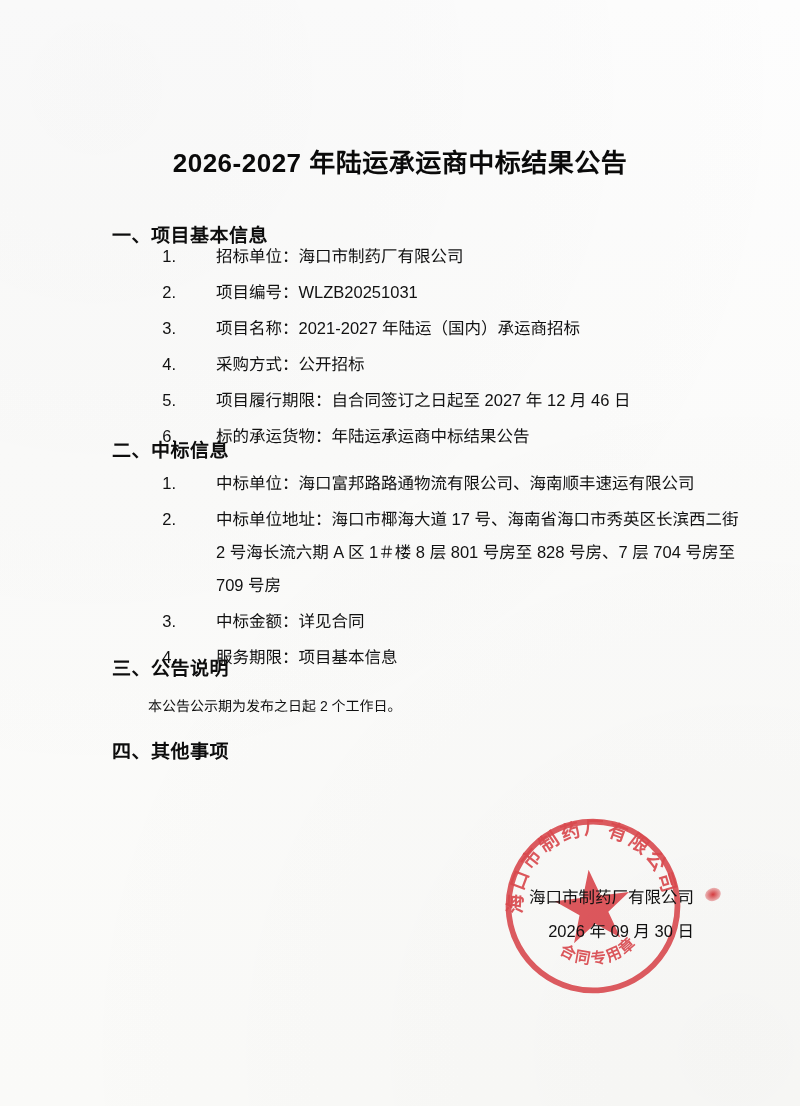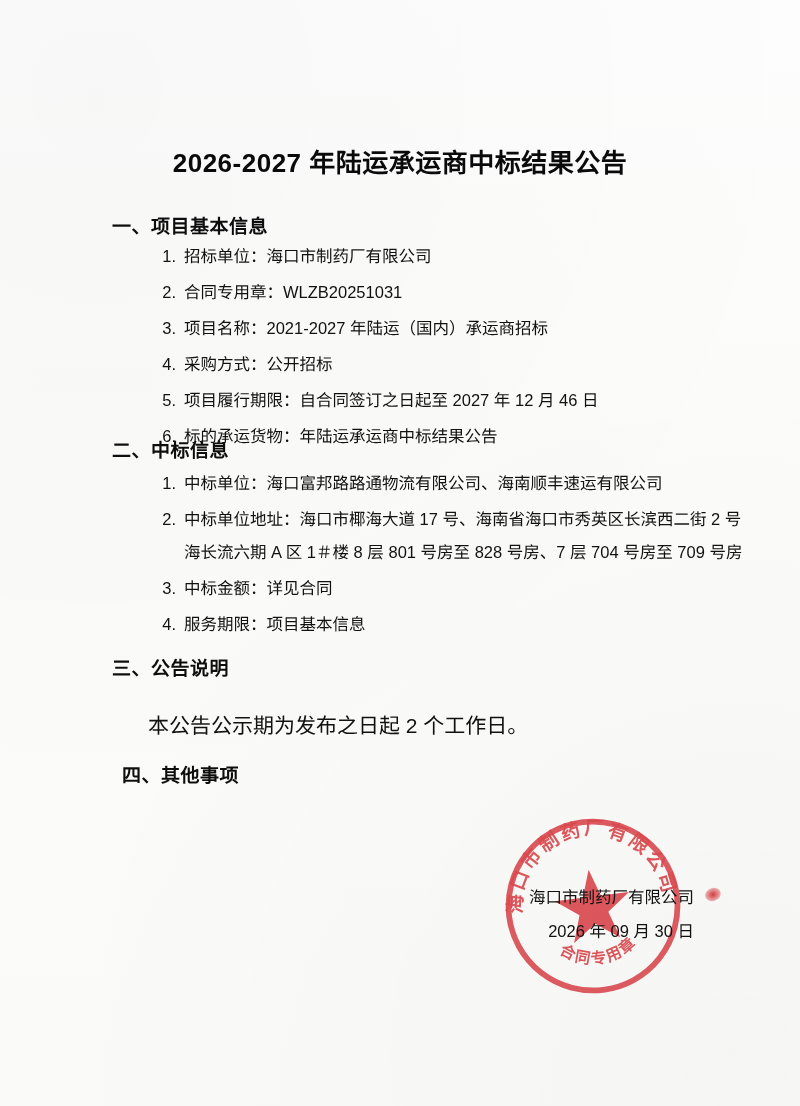--- a/index.html
+++ b/index.html
@@ -50,24 +50,24 @@
   }
 
   .section-head {
     position: absolute;
     left: 112px;
     font-size: 19px;
     font-weight: bold;
     color: #0d0d0d;
     letter-spacing: 0.5px;
   }
-  .sec1 { top: 211px; }
+  .sec1 { top: 220px; }
   .sec2 { top: 435px; }
   .sec3 { top: 653px; }
-  .sec4 { top: 760px; margin-left: 10px; }
+  .sec4 { top: 736px; }
 
   .list {
     position: absolute;
     left: 150px;
     width: 600px;
     font-size: 16.5px;
     line-height: 33px;
     color: #111;
   }
   .list-1 { top: 240px; }
@@ -80,32 +80,32 @@
   }
   .li .num {
     width: 26px;
     flex: 0 0 26px;
     text-align: right;
     padding-right: 8px;
     color: #111;
   }
   .li .txt {
     flex: 1 1 auto;
+    margin-left: 32px;
   }
   .li .label { }
   .li .val { }
 
   .para {
     position: absolute;
     left: 148px;
     width: 570px;
-    font-size: 21px;
+    font-size: 14px;
     line-height: 32px;
     color: #111;
-    margin-top: 20px;
   }
   .para-3 { top: 690px; }
   .para-4 { top: 768px; text-indent: 33px; text-align: justify; }
 
   .sign-block {
     position: absolute;
     right: 105px;
     top: 880px;
     width: 320px;
     text-align: right;
@@ -149,21 +149,21 @@
 
     <div class="section-head sec1">一、项目基本信息</div>
 
     <div class="list list-1">
       <div class="li">
         <span class="num">1.</span>
         <span class="txt"><span class="label">招标单位：</span><span class="val">海口市制药厂有限公司</span></span>
       </div>
       <div class="li">
         <span class="num">2.</span>
-        <span class="txt"><span class="label">合同专用章：</span><span class="val">WLZB20251031</span></span>
+        <span class="txt"><span class="label">项目编号：</span><span class="val">WLZB20251031</span></span>
       </div>
       <div class="li">
         <span class="num">3.</span>
         <span class="txt"><span class="label">项目名称：</span><span class="val">2021-2027 年陆运（国内）承运商招标</span></span>
       </div>
       <div class="li">
         <span class="num">4.</span>
         <span class="txt"><span class="label">采购方式：</span><span class="val">公开招标</span></span>
       </div>
       <div class="li">

